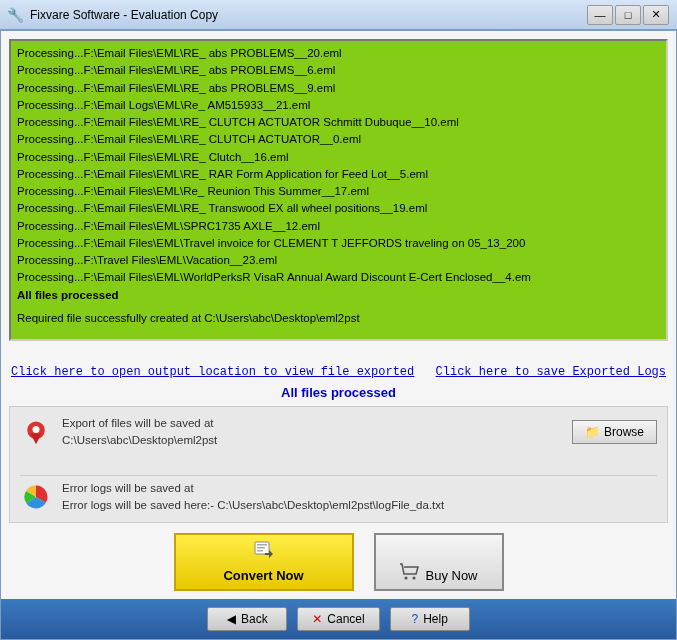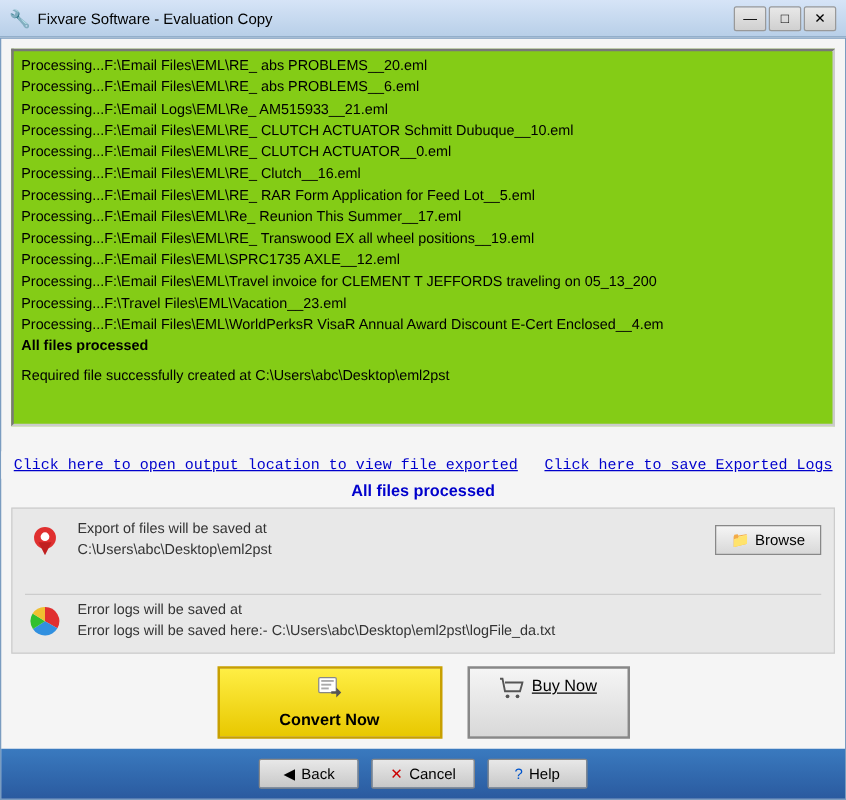--- a/index.html
+++ b/index.html
@@ -213,25 +213,24 @@
       flex-direction: column;
     }
 
     .buy-btn {
       background: linear-gradient(to bottom, #f5f5f5, #d8d8d8);
       border: 2px solid #888;
       padding: 6px 20px;
       cursor: pointer;
       font-size: 13px;
       display: flex;
-      align-items: flex-start;
+      align-items: flex-end;
       gap: 6px;
       min-width: 130px;
       justify-content: center;
-      text-decoration: underline;
     }
 
     
     .nav-bar {
       background: linear-gradient(to bottom, #3a7abf, #2a5a9f);
       height: 40px;
       display: flex;
       align-items: center;
       justify-content: center;
       gap: 10px;
@@ -267,20 +266,21 @@
     <div class="titlebar-btn close">✕</div>
   </div>
 </div>
 
 <div class="window">
 
   <div class="log-area">
     <div class="log-content">
       <div class="log-line">Processing...F:\Email Files\EML\RE_ abs PROBLEMS__20.eml</div>
       <div class="log-line">Processing...F:\Email Files\EML\RE_ abs PROBLEMS__6.eml</div>
+      <div class="log-line">Processing...F:\Email Files\EML\RE_ abs PROBLEMS__9.eml</div>
       <div class="log-line">Processing...F:\Email Logs\EML\Re_ AM515933__21.eml</div>
       <div class="log-line">Processing...F:\Email Files\EML\RE_ CLUTCH ACTUATOR Schmitt Dubuque__10.eml</div>
       <div class="log-line">Processing...F:\Email Files\EML\RE_ CLUTCH ACTUATOR__0.eml</div>
       <div class="log-line">Processing...F:\Email Files\EML\RE_ Clutch__16.eml</div>
       <div class="log-line">Processing...F:\Email Files\EML\RE_ RAR Form Application for Feed Lot__5.eml</div>
       <div class="log-line">Processing...F:\Email Files\EML\Re_ Reunion This Summer__17.eml</div>
       <div class="log-line">Processing...F:\Email Files\EML\RE_ Transwood EX all wheel positions__19.eml</div>
       <div class="log-line">Processing...F:\Email Files\EML\SPRC1735 AXLE__12.eml</div>
       <div class="log-line">Processing...F:\Email Files\EML\Travel invoice for CLEMENT T JEFFORDS traveling on 05_13_200</div>
       <div class="log-line">Processing...F:\Travel Files\EML\Vacation__23.eml</div>

